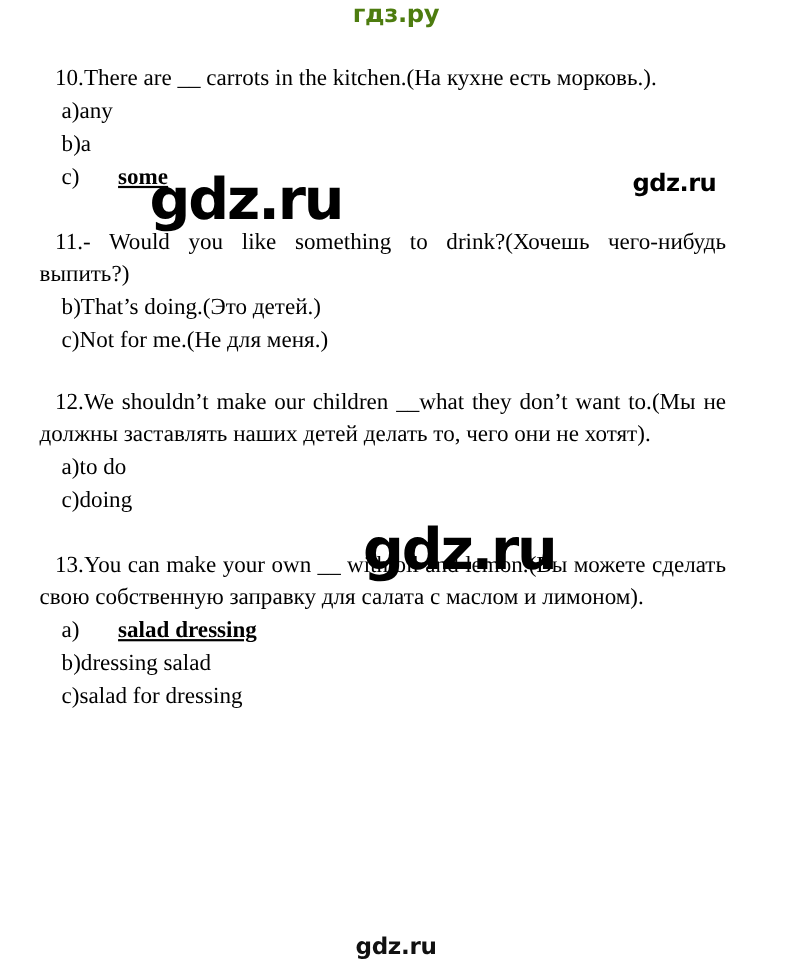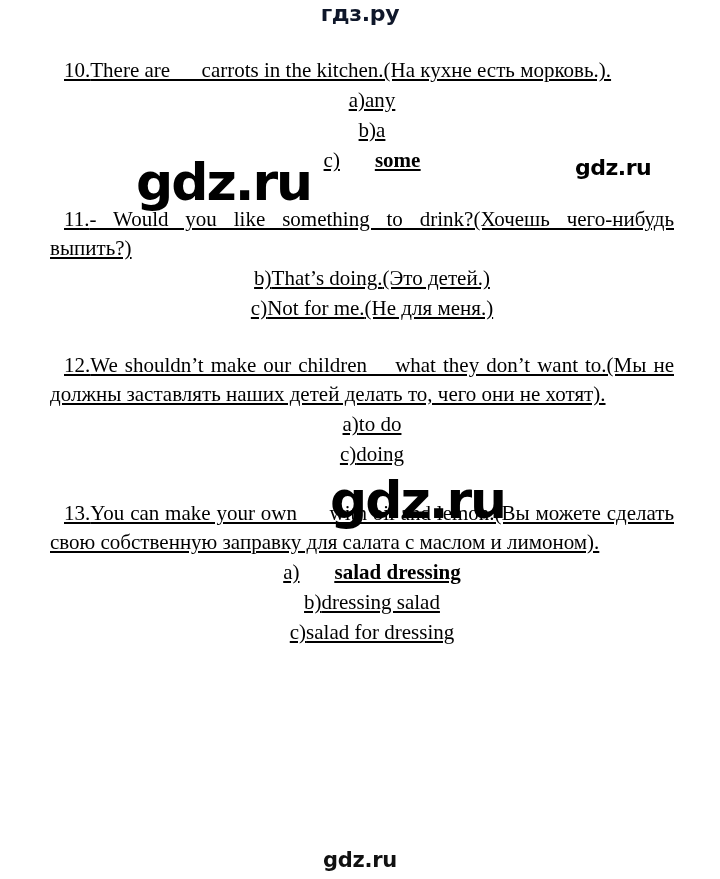--- a/index.html
+++ b/index.html
@@ -29,31 +29,30 @@
     align-items: flex-start;
     justify-content: center;
     padding-top: 3px;
   }
   .logo-text {
     font-family: "DejaVu Sans", "Liberation Sans", sans-serif;
     font-weight: 700;
     font-size: 22px;
     line-height: 22px;
     letter-spacing: -0.3px;
-    color: #0f172a;
+    color: #4d7c0f;
     white-space: nowrap;
   }
 
   
   .doc {
     position: absolute;
     top: 56px;
-    left: 50px;
+    left: 36px;
     width: 624px;
-    text-decoration: underline;
   }
 
   .question-block {
     margin: 0 0 14px 0;
   }
 
   .q-body {
     margin: 0;
     padding: 0;
     text-align: justify;
@@ -71,21 +70,20 @@
   .options {
     list-style: none;
     margin: 0;
     padding: 0;
   }
   .option {
     font-size: 21px;
     line-height: 30px;
     white-space: nowrap;
     padding-left: 20px;
-    text-align: center;
   }
   .option .marker { }
   .option .answer-correct {
     font-weight: 700;
     text-decoration: underline;
     text-underline-offset: 1.5px;
     text-decoration-thickness: 2px;
     margin-left: 35px;
   }
   .option .translation { }

